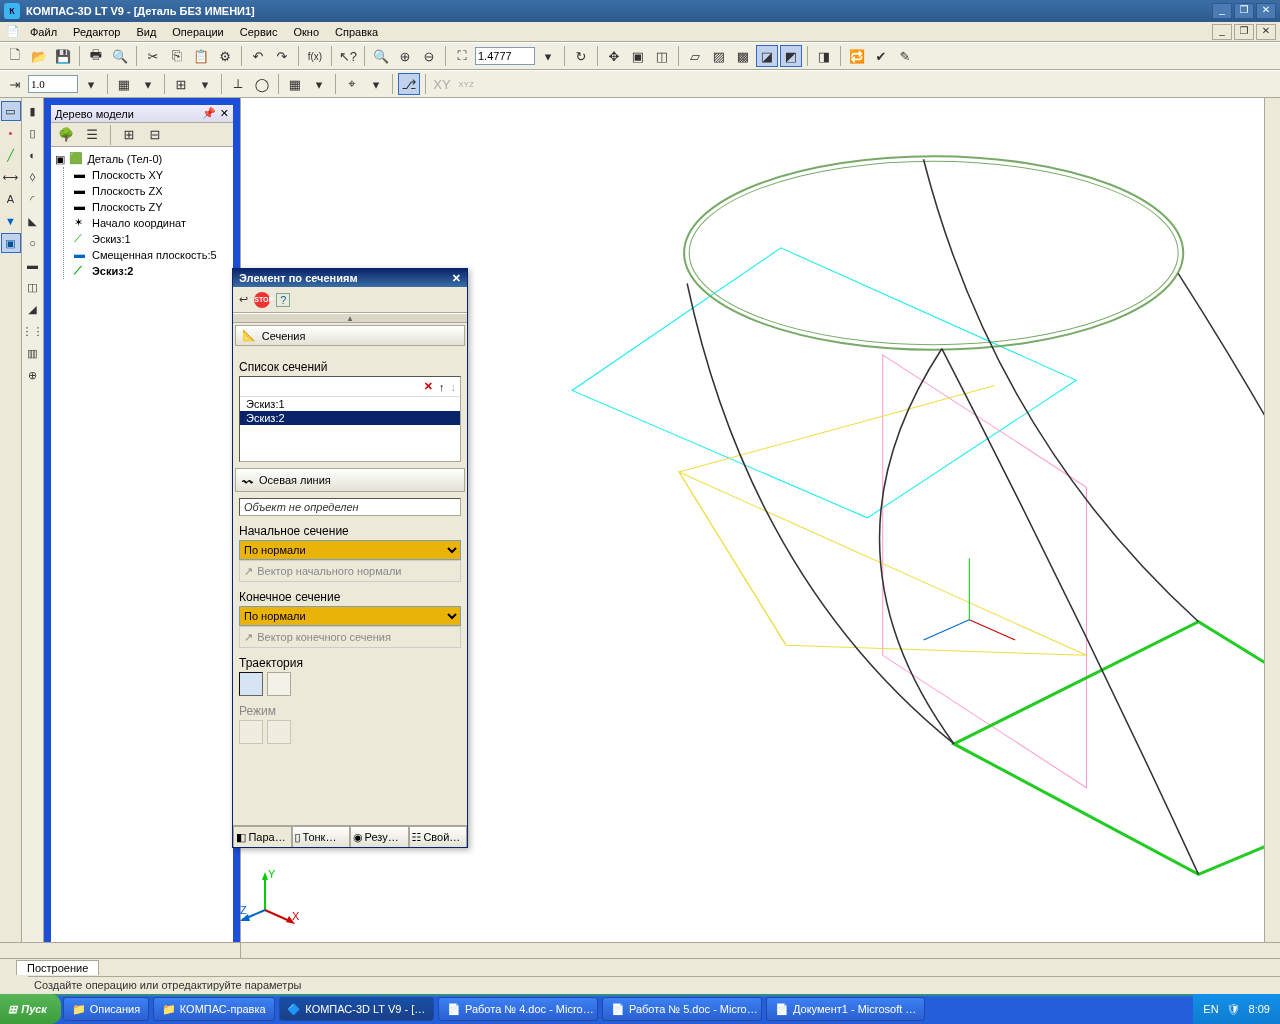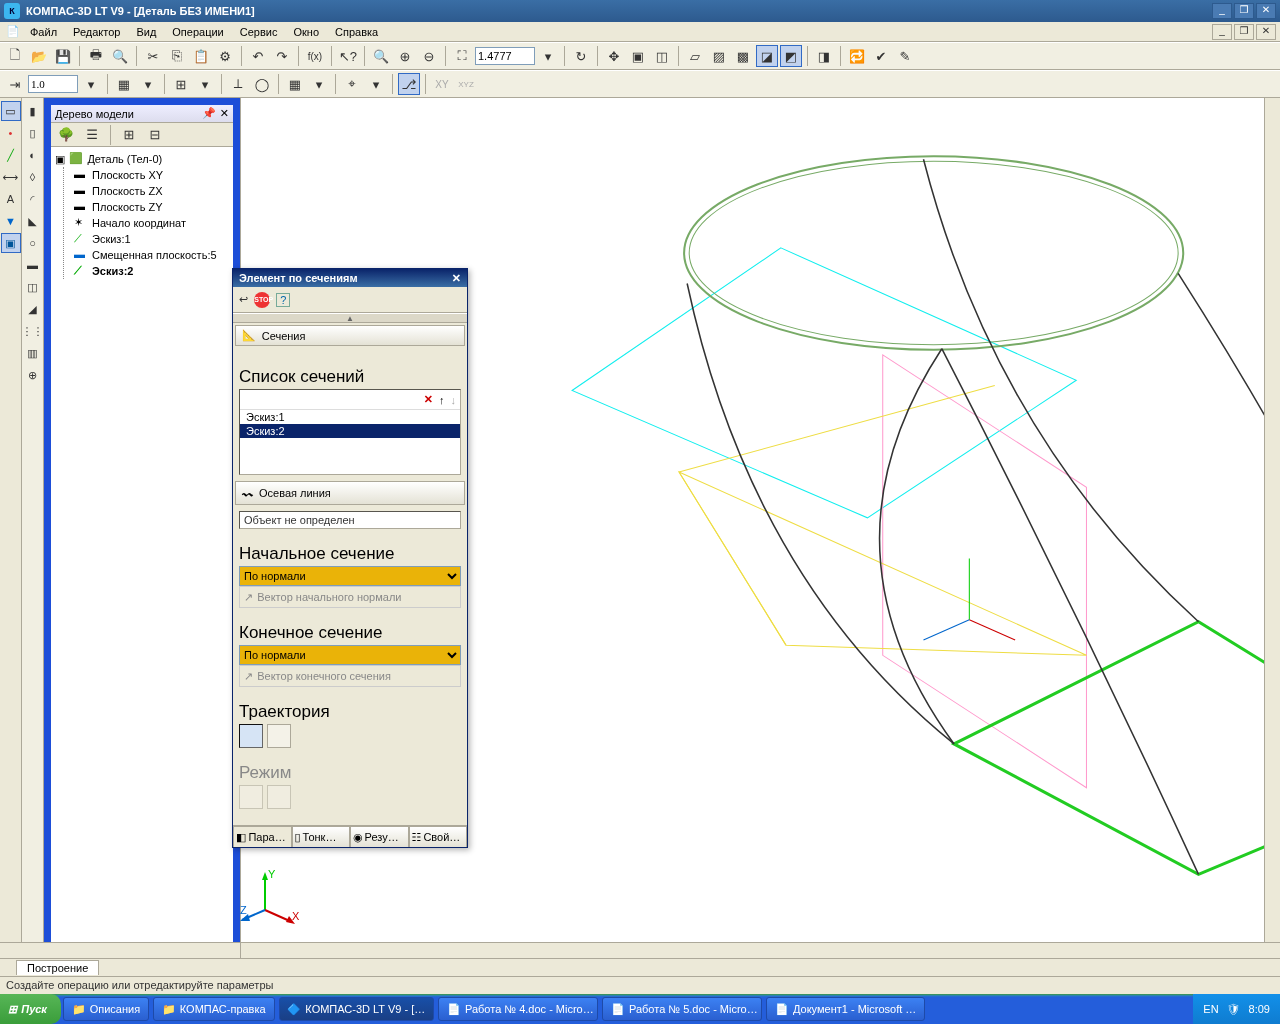--- a/index.html
+++ b/index.html
@@ -31,38 +31,38 @@
 .tree-icon { width: 14px; height: 14px; display: inline-block; }
 .viewport { flex: 1; background: #fff; position: relative; border-left: 1px solid #aca899; }
 .viewport svg { width: 100%; height: 100%; }
 .dialog { position: absolute; width: 236px; background: #ece9d8; border: 1px solid #0a246a; box-shadow: 2px 2px 6px rgba(0,0,0,.3); }
 .dlg-title { height: 18px; background: linear-gradient(#0a246a, #3a6ea5); color: #fff; display: flex; align-items: center; padding: 0 6px; font-weight: bold; font-size: 11px; }
 .dlg-body { padding: 0; }
 .dlg-actionrow { height: 26px; background: #ece9d8; border-bottom: 1px solid #aca899; display: flex; align-items: center; padding: 0 6px; gap: 6px; }
 .dlg-collapser { height: 10px; background: #dcd8c8; border-top: 1px solid #fff; border-bottom: 1px solid #aca899; text-align: center; font-size: 8px; color: #666; cursor: pointer; }
 .dlg-sectionhdr { background: linear-gradient(#fff,#e4e2d5); border: 1px solid #aca899; margin: 2px; padding: 3px 6px; display: flex; align-items: center; gap: 6px; }
 .dlg-content { padding: 4px 6px; }
-.dlg-label { font-size: 17px; margin: 15px 0 2px; }
+.dlg-label { font-size: 12px; margin: 8px 0 2px; }
 .dlg-list { border: 1px inset #aca899; background: #fff; height: 86px; overflow: auto; }
 .dlg-listtb { height: 20px; border-bottom: 1px solid #ddd; display: flex; justify-content: flex-end; align-items: center; padding: 0 4px; gap: 6px; }
 .dlg-listitem { padding: 1px 6px; cursor: pointer; }
 .dlg-listitem.selected { background: #0a246a; color: #fff; }
-.dlg-readonly { border: 1px inset #aca899; background: #fff; padding: 2px 4px; height: 18px; color: #333; }
+.dlg-readonly { border: 1px inset #aca899; background: #fff; padding: 2px 4px; height: 18px; color: #333; font-style: italic; }
 .dlg-select { width: 100%; height: 20px; border: 1px solid #7f9db9; background: #eab308; }
 .dlg-disabledline { border: 1px solid #ccc; background: #ece9d8; padding: 2px 4px; height: 22px; color: #888; display: flex; align-items: center; gap: 4px; }
 .dlg-togglerow { display: flex; gap: 4px; margin-top: 2px; }
 .dlg-togglebtn { width: 24px; height: 24px; border: 1px solid #aca899; background: #f4f2e8; cursor: pointer; }
 .dlg-togglebtn.pressed { border: 1px inset #666; background: #d6e4f5; }
 .dlg-tabs { position: absolute; bottom: 0; left: 0; right: 0; height: 22px; background: #ece9d8; border-top: 1px solid #aca899; display: flex; }
 .dlg-tab { flex: 1; border: 1px solid #aca899; border-bottom: none; background: linear-gradient(#fff,#e4e2d5); font-size: 10px; padding: 2px; display: flex; align-items: center; gap: 2px; cursor: pointer; overflow: hidden; white-space: nowrap; }
 .dlg-tab.active { background: #ece9d8; }
 .triad { position: absolute; left: 240px; bottom: 28px; }
 .bottombar1 { height: 18px; background: #ece9d8; border-top: 1px solid #aca899; display: flex; align-items: center; padding: 0 16px; }
 .bottombar1 .btab { border: 1px solid #aca899; padding: 1px 10px; background: #fff; border-bottom: none; }
-.statusbar { height: 18px; background: #ece9d8; border-top: 1px solid #aca899; padding: 2px 6px; color: #333; }
+.statusbar { height: 18px; background: #ece9d8; border-top: 1px solid #aca899; padding: 2px 6px; color: #333; margin-left: 28px; }
 .taskbar { height: 30px; background: linear-gradient(#3e9b3e, #2a7ec2 6%, #245edb 10%, #245edb); display: flex; align-items: center; }
 .startbtn { height: 30px; padding: 0 14px 0 8px; background: linear-gradient(#57b657, #3a9d3a); color: #fff; font-weight: bold; font-style: italic; border-radius: 0 10px 10px 0; display: flex; align-items: center; gap: 4px; }
 .taskbtn { height: 24px; margin: 0 2px; padding: 0 8px; background: linear-gradient(#3c81f3, #2a5fd0); color: #fff; border: 1px solid #1e4aa8; border-radius: 3px; display: flex; align-items: center; gap: 4px; max-width: 160px; overflow: hidden; white-space: nowrap; font-size: 11px; cursor: pointer; }
 .taskbtn.active { background: linear-gradient(#184fa8, #1a3f85); }
 .systray { margin-left: auto; height: 30px; background: linear-gradient(#1290e9,#0f7cd0); display: flex; align-items: center; padding: 0 10px; gap: 8px; color: #fff; }
 .tree-line { border-left: 1px dotted #888; margin-left: 8px; padding-left: 10px; }
 .scrollbar-h { position:absolute; bottom:0; left:0; right:0; height:16px; background:#ece9d8; border-top:1px solid #aca899; }
 .scrollbar-v { position:absolute; top:0; bottom:16px; right:0; width:16px; background:#ece9d8; border-left:1px solid #aca899; }
 .redx { color: #c00; font-weight: bold; }
 </style>
@@ -157,21 +157,21 @@
   <span class="tbtn">◯</span>
   <span class="tsep"></span>
   <span class="tbtn">▦</span>
   <span class="tbtn">▾</span>
   <span class="tsep"></span>
   <span class="tbtn">⌖</span>
   <span class="tbtn">▾</span>
   <span class="tsep"></span>
   <span class="tbtn active">⎇</span>
   <span class="tsep"></span>
-  <span class="tbtn" style="color:#aaa;font-size:10px">XY</span>
+  <span class="tbtn" style="color:#aaa;font-size:13px">XY</span>
   <span class="tbtn" style="color:#aaa;font-size:8px">XYZ</span>
 </div>
 
 <div class="mainarea">
 
   <div class="left-vtoolbar">
     <span class="tbtn active">▭</span>
     <span class="tbtn" style="color:#d33">•</span>
     <span class="tbtn" style="color:#1a1">╱</span>
     <span class="tbtn">⟷</span>

